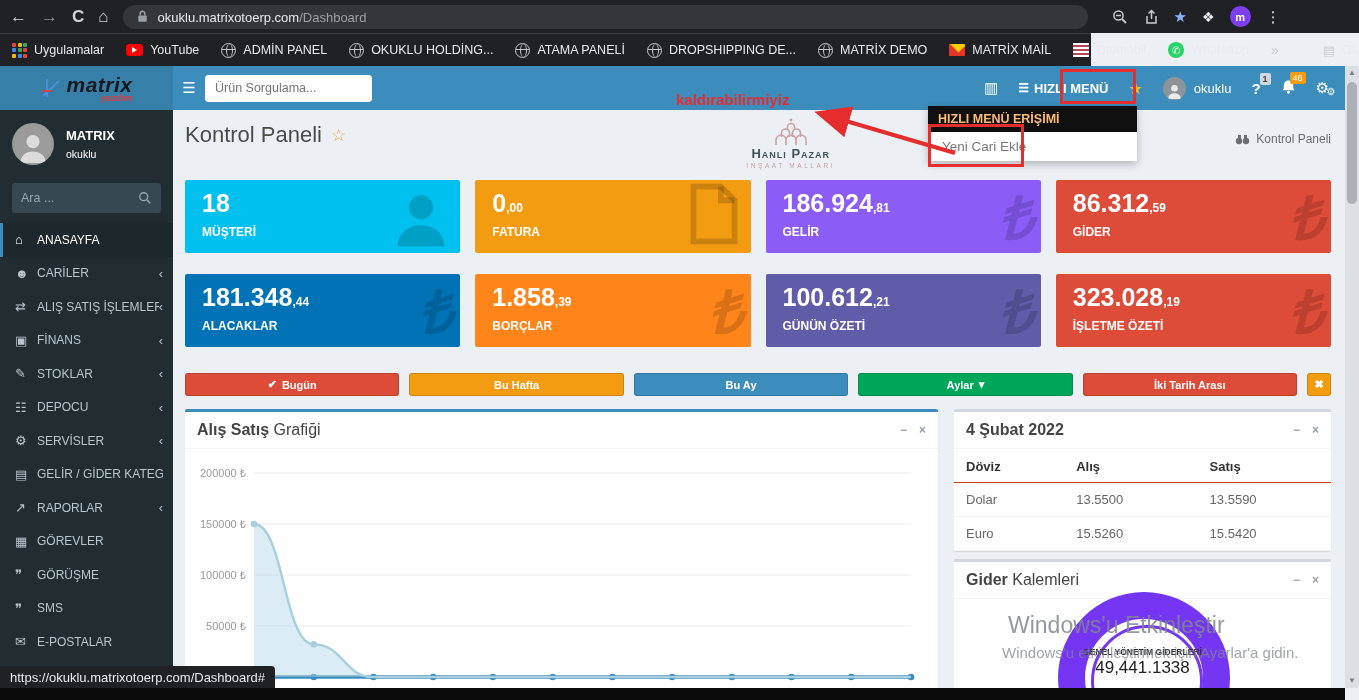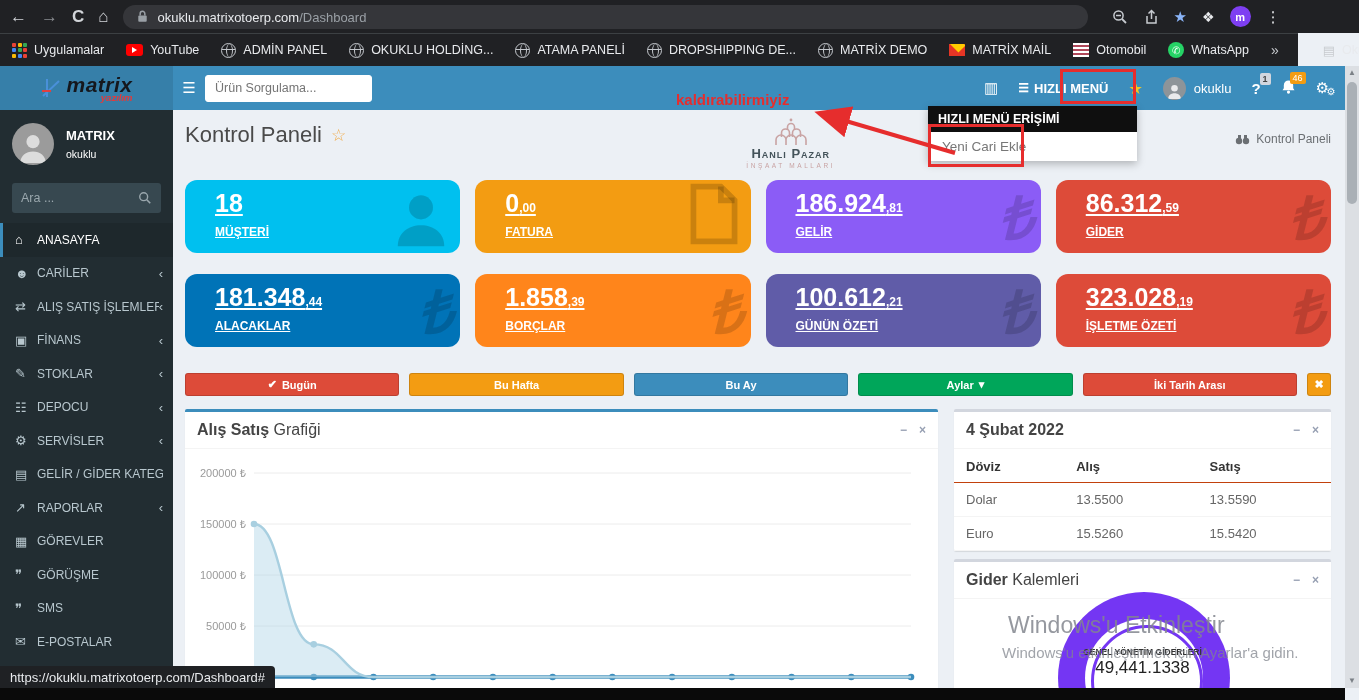--- a/index.html
+++ b/index.html
@@ -12,21 +12,21 @@
   .nav-ic.dim{color:#8a8d91;}
   .omnibox{flex:1;max-width:965px;height:24px;background:#35363a;border-radius:13px;display:flex;align-items:center;padding:0 12px;gap:8px;}
   .omnibox .host{color:#e8eaed;font-size:13px;}
   .omnibox .path{color:#9aa0a6;font-size:13px;}
   .chrome-right{display:flex;align-items:center;gap:15px;margin-left:10px;}
   .avatar-m{width:21px;height:21px;border-radius:50%;background:#7e3ff2;color:#fff;font-size:11px;font-weight:bold;display:flex;align-items:center;justify-content:center;}
   .star-blue{color:#8ab4f8;font-size:15px;}
   .ext-ic{color:#e8eaed;font-size:14px;}
   .kebab{color:#e8eaed;font-size:15px;letter-spacing:0;}
 
-  .chrome-bookmarks{position:absolute;left:0;top:33px;width:1298px;height:33px;background:#202124;border-top:1px solid #3c4043;display:flex;align-items:center;padding:0 12px;gap:22px;}
+  .chrome-bookmarks{position:absolute;left:0;top:33px;width:1091px;height:33px;background:#202124;border-top:1px solid #3c4043;display:flex;align-items:center;padding:0 12px;gap:22px;}
   .bm{display:flex;align-items:center;gap:7px;color:#e8eaed;font-size:12.5px;white-space:nowrap;cursor:pointer;}
   .bm-overflow{color:#c8cbcf;font-size:14px;margin-left:auto;cursor:pointer;}
   .bm-sep{width:1px;height:18px;background:#5f6368;}
   .apps-grid{display:grid;grid-template-columns:repeat(3,4px);grid-gap:1.5px;}
   .apps-grid i{width:4px;height:4px;border-radius:1px;}
   .yt-ic{width:17px;height:12px;background:#f00;border-radius:3px;position:relative;}
   .yt-ic:after{content:"";position:absolute;left:6px;top:3px;border-left:5px solid #fff;border-top:3px solid transparent;border-bottom:3px solid transparent;}
   .globe-ic{width:15px;height:15px;border-radius:50%;border:1.4px solid #c3c7cc;position:relative;}
   .globe-ic:before{content:"";position:absolute;left:0;right:0;top:5.2px;height:1.4px;background:#c3c7cc;}
   .globe-ic:after{content:"";position:absolute;left:4px;top:0;bottom:0;width:5px;border-left:1.4px solid #c3c7cc;border-right:1.4px solid #c3c7cc;border-radius:50%;}
@@ -76,21 +76,21 @@
   .main{position:absolute;left:173px;top:110px;width:1172px;height:590px;background:#ecf0f5;padding:8px 14px 0 12px;overflow:hidden;}
   .content-head{display:flex;align-items:flex-start;height:56px;}
   .page-title{font-size:22px;color:#4a4a4a;display:flex;align-items:center;gap:9px;margin-top:4px;}
   .page-title .st{color:#f0ad4e;font-size:17px;cursor:pointer;}
   .brand{flex:1;display:flex;flex-direction:column;align-items:center;margin-top:0;}
   .brand .b1{font-size:13px;font-weight:bold;color:#44535a;letter-spacing:1px;font-variant:small-caps;margin-top:-2px;}
   .brand .b2{font-size:6.5px;letter-spacing:2.6px;color:#c9a3a3;margin-top:1px;}
   .breadcrumb{display:flex;align-items:center;gap:6px;color:#6b6f73;font-size:12px;margin-top:14px;}
 
   .boxes{display:grid;grid-template-columns:repeat(4,1fr);grid-column-gap:15px;grid-row-gap:21px;margin-top:6px;}
-  .ibox{height:73px;border-radius:12px;position:relative;color:#fff;padding:10px 30px;overflow:hidden;text-decoration:underline;}
+  .ibox{height:73px;border-radius:2px;position:relative;color:#fff;padding:10px 17px;overflow:hidden;}
   .ibox .num{font-size:25px;font-weight:bold;line-height:1.05;}
   .ibox .num .dec{font-size:12px;font-weight:bold;}
   .ibox .lb{font-size:12px;font-weight:bold;margin-top:9px;}
   .ibox .big-ic{position:absolute;right:8px;top:2px;opacity:.95;}
   .lira-big{font-size:60px;font-weight:bold;color:rgba(0,0,0,0.16);font-style:italic;line-height:73px;}
 
   .filters{display:flex;gap:10px;margin-top:26px;}
   .fbtn{flex:1;height:23px;border:1px solid rgba(0,0,0,.15);border-radius:3px;color:#fff;font-size:11px;font-weight:bold;display:flex;align-items:center;justify-content:center;gap:5px;cursor:pointer;}
   .fbtn-close{flex:none;width:24px;}
 
@@ -110,21 +110,21 @@
   .fx-table td{font-size:13px;color:#666;padding:9px 12px;border-bottom:1px solid #f4f4f4;}
   .gider-panel{border-top:3px solid #d2d6de;flex:1;overflow:hidden;position:relative;}
   .donut{position:absolute;left:104px;top:30px;width:172px;height:172px;border-radius:50%;}
   .donut:before{content:"";position:absolute;left:27px;top:27px;width:118px;height:118px;border-radius:50%;background:#fff;}
   .donut:after{content:"";position:absolute;left:33px;top:33px;width:106px;height:106px;border-radius:50%;border:3px solid;border-color:inherit;background:#fff;}
   .donut-lbl{position:absolute;left:0;right:0;top:85px;text-align:center;font-size:8.5px;font-weight:bold;color:#333;z-index:3;}
   .donut-val{position:absolute;left:0;right:0;top:96px;text-align:center;font-size:17px;color:#222;z-index:3;}
 
   
   .dropdown{position:absolute;left:928px;top:106px;width:209px;z-index:30;box-shadow:0 3px 8px rgba(0,0,0,.25);}
-  .dropdown .dd-hd{background:#0f0f0f;color:#ffffff;font-size:12.5px;font-weight:bold;padding:6px 10px;}
+  .dropdown .dd-hd{background:#0f0f0f;color:#fdba74;font-size:12.5px;font-weight:bold;padding:6px 10px;}
   .dropdown .dd-it{background:#fff;color:#777;font-size:13.5px;padding:7px 14px;cursor:pointer;}
   .dropdown .dd-it + .dd-it{border-top:1px solid #eee;}
   .ann-rect{position:absolute;border:3px solid #e62d2d;z-index:32;}
   .ann-text{position:absolute;left:676px;top:91px;color:#e62d2d;font-size:15px;font-weight:600;z-index:32;}
   .arrow-svg{position:absolute;left:780px;top:95px;z-index:32;}
   .wmark1{position:absolute;left:1008px;top:612px;font-size:23px;color:rgba(130,134,142,.85);font-weight:300;z-index:40;}
   .wmark2{position:absolute;left:1002px;top:644px;font-size:15px;color:rgba(130,134,142,.75);font-weight:300;z-index:40;}
 
   .scrollbar{position:absolute;left:1345px;top:66px;width:14px;height:622px;background:#dcdfe3;z-index:45;display:flex;flex-direction:column;align-items:center;}
   .sb-arrow{color:#7b8086;font-size:8px;line-height:14px;}

